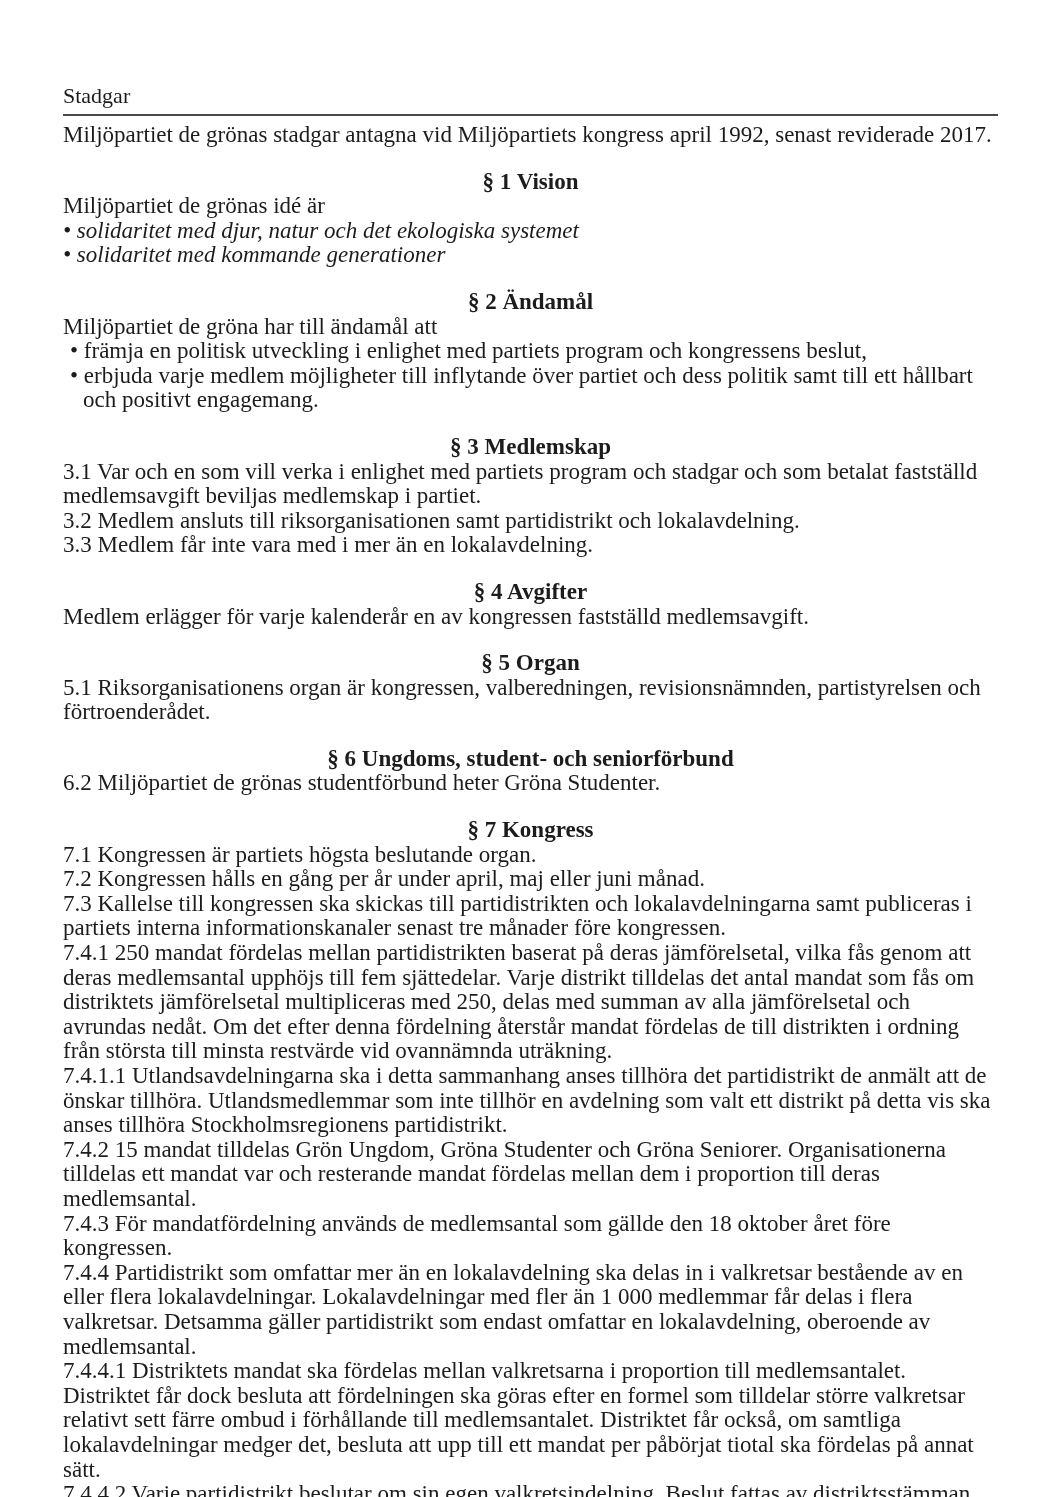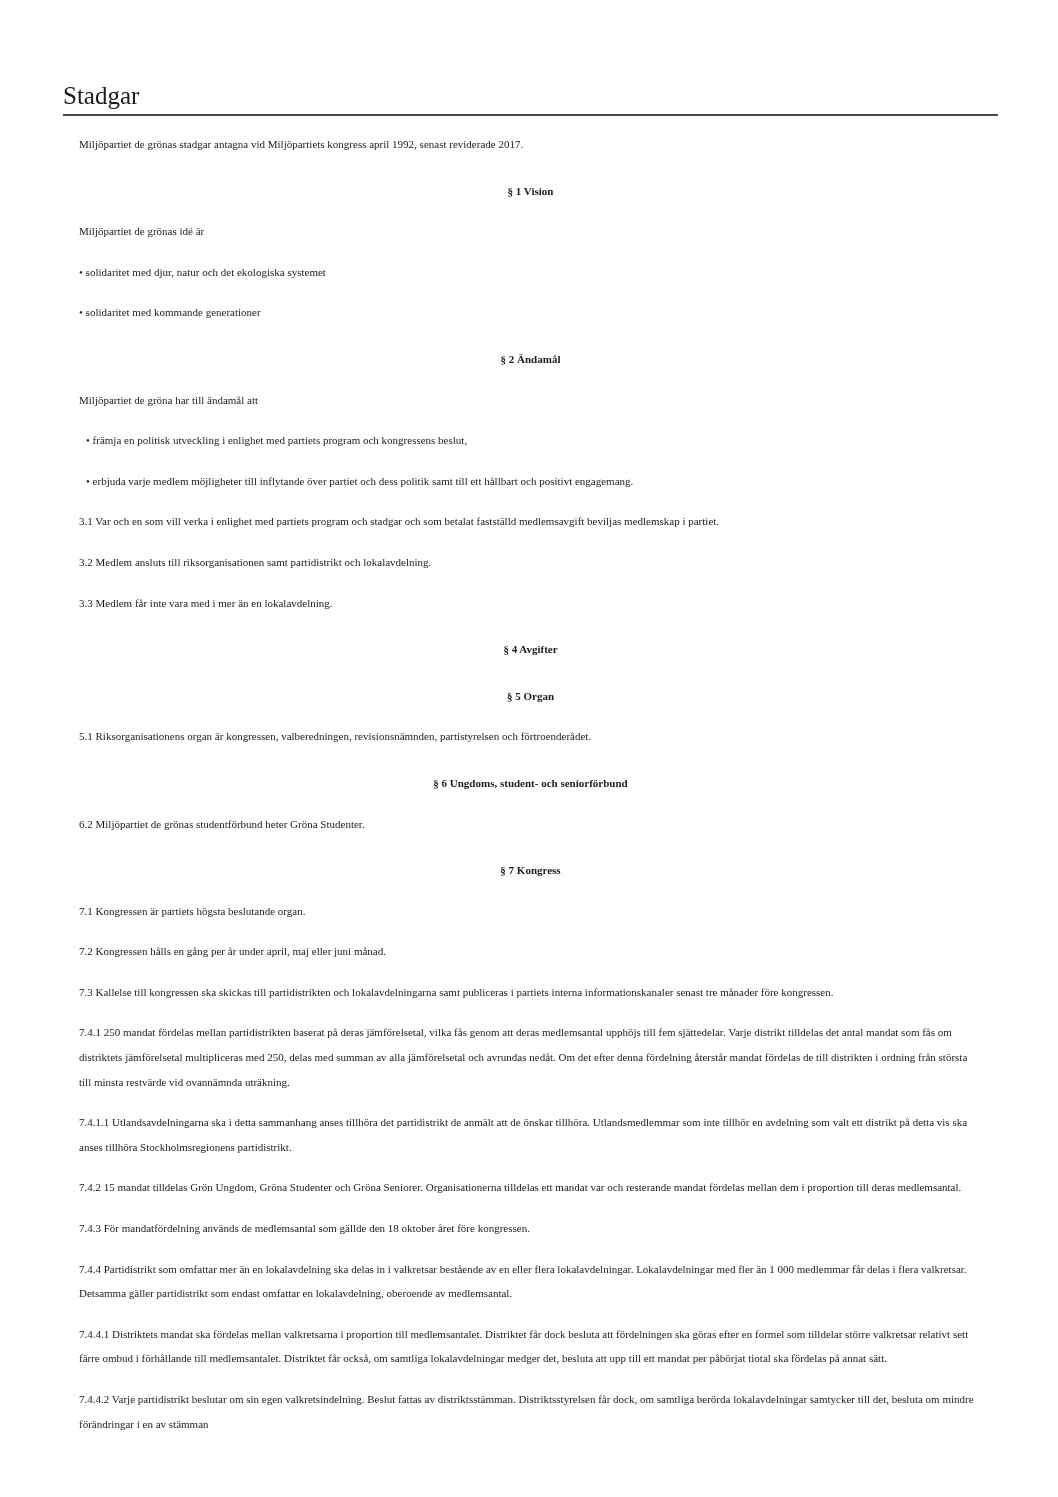--- a/index.html
+++ b/index.html
@@ -14,43 +14,44 @@
     color: #1c1c1c;
     font-family: "Liberation Serif", "DejaVu Serif", serif;
   }
   .page {
     box-sizing: border-box;
     width: 1058px;
     height: 1497px;
     padding: 82px 60px 0 63px;
   }
   h1.doc-title {
-    font-size: 25px;
+    font-size: 22px;
     font-weight: 400;
     line-height: 27px;
     margin: 0 0 7px 0;
     padding: 0 0 5px 0;
     border-bottom: 2.5px solid #4a4a4a;
   }
   p.para, p.bullet, h2.sec-heading {
-    font-size: 11px;
+    font-size: 23px;
     line-height: 24.6px;
-    margin: 16px;
+    margin: 0;
   }
   h2.sec-heading {
     font-weight: 700;
     margin-top: 22px;
     text-align: center;
   }
   p.bullet::before {
     content: "\2022\00a0";
   }
   p.bullet.flush {
     padding-left: 15px;
     text-indent: -15px;
+    font-style: italic;
   }
   p.bullet.indent {
     padding-left: 20px;
     text-indent: -13px;
   }
 </style>
 </head>
 <body>
 
 <main class="page">
@@ -63,26 +64,28 @@
         <p class="bullet flush">solidaritet med djur, natur och det ekologiska systemet</p>
         <p class="bullet flush">solidaritet med kommande generationer</p>
       </section>
       <section>
         <h2 class="sec-heading">§ 2 Ändamål</h2>
         <p class="para">Miljöpartiet de gröna har till ändamål att</p>
         <p class="bullet indent">främja en politisk utveckling i enlighet med partiets program och kongressens beslut,</p>
         <p class="bullet indent">erbjuda varje medlem möjligheter till inflytande över partiet och dess politik samt till ett hållbart och positivt engagemang.</p>
       </section>
       <section>
+        <h2 class="sec-heading">§ 3 Medlemskap</h2>
         <p class="para">3.1 Var och en som vill verka i enlighet med partiets program och stadgar och som betalat fastställd medlemsavgift beviljas medlemskap i partiet.</p>
         <p class="para">3.2 Medlem ansluts till riksorganisationen samt partidistrikt och lokalavdelning.</p>
         <p class="para">3.3 Medlem får inte vara med i mer än en lokalavdelning.</p>
       </section>
       <section>
         <h2 class="sec-heading">§ 4 Avgifter</h2>
+        <p class="para">Medlem erlägger för varje kalenderår en av kongressen fastställd medlemsavgift.</p>
       </section>
       <section>
         <h2 class="sec-heading">§ 5 Organ</h2>
         <p class="para">5.1 Riksorganisationens organ är kongressen, valberedningen, revisionsnämnden, partistyrelsen och förtroenderådet.</p>
       </section>
       <section>
         <h2 class="sec-heading">§ 6 Ungdoms, student- och seniorförbund</h2>
         <p class="para">6.2 Miljöpartiet de grönas studentförbund heter Gröna Studenter.</p>
       </section>
       <section>

